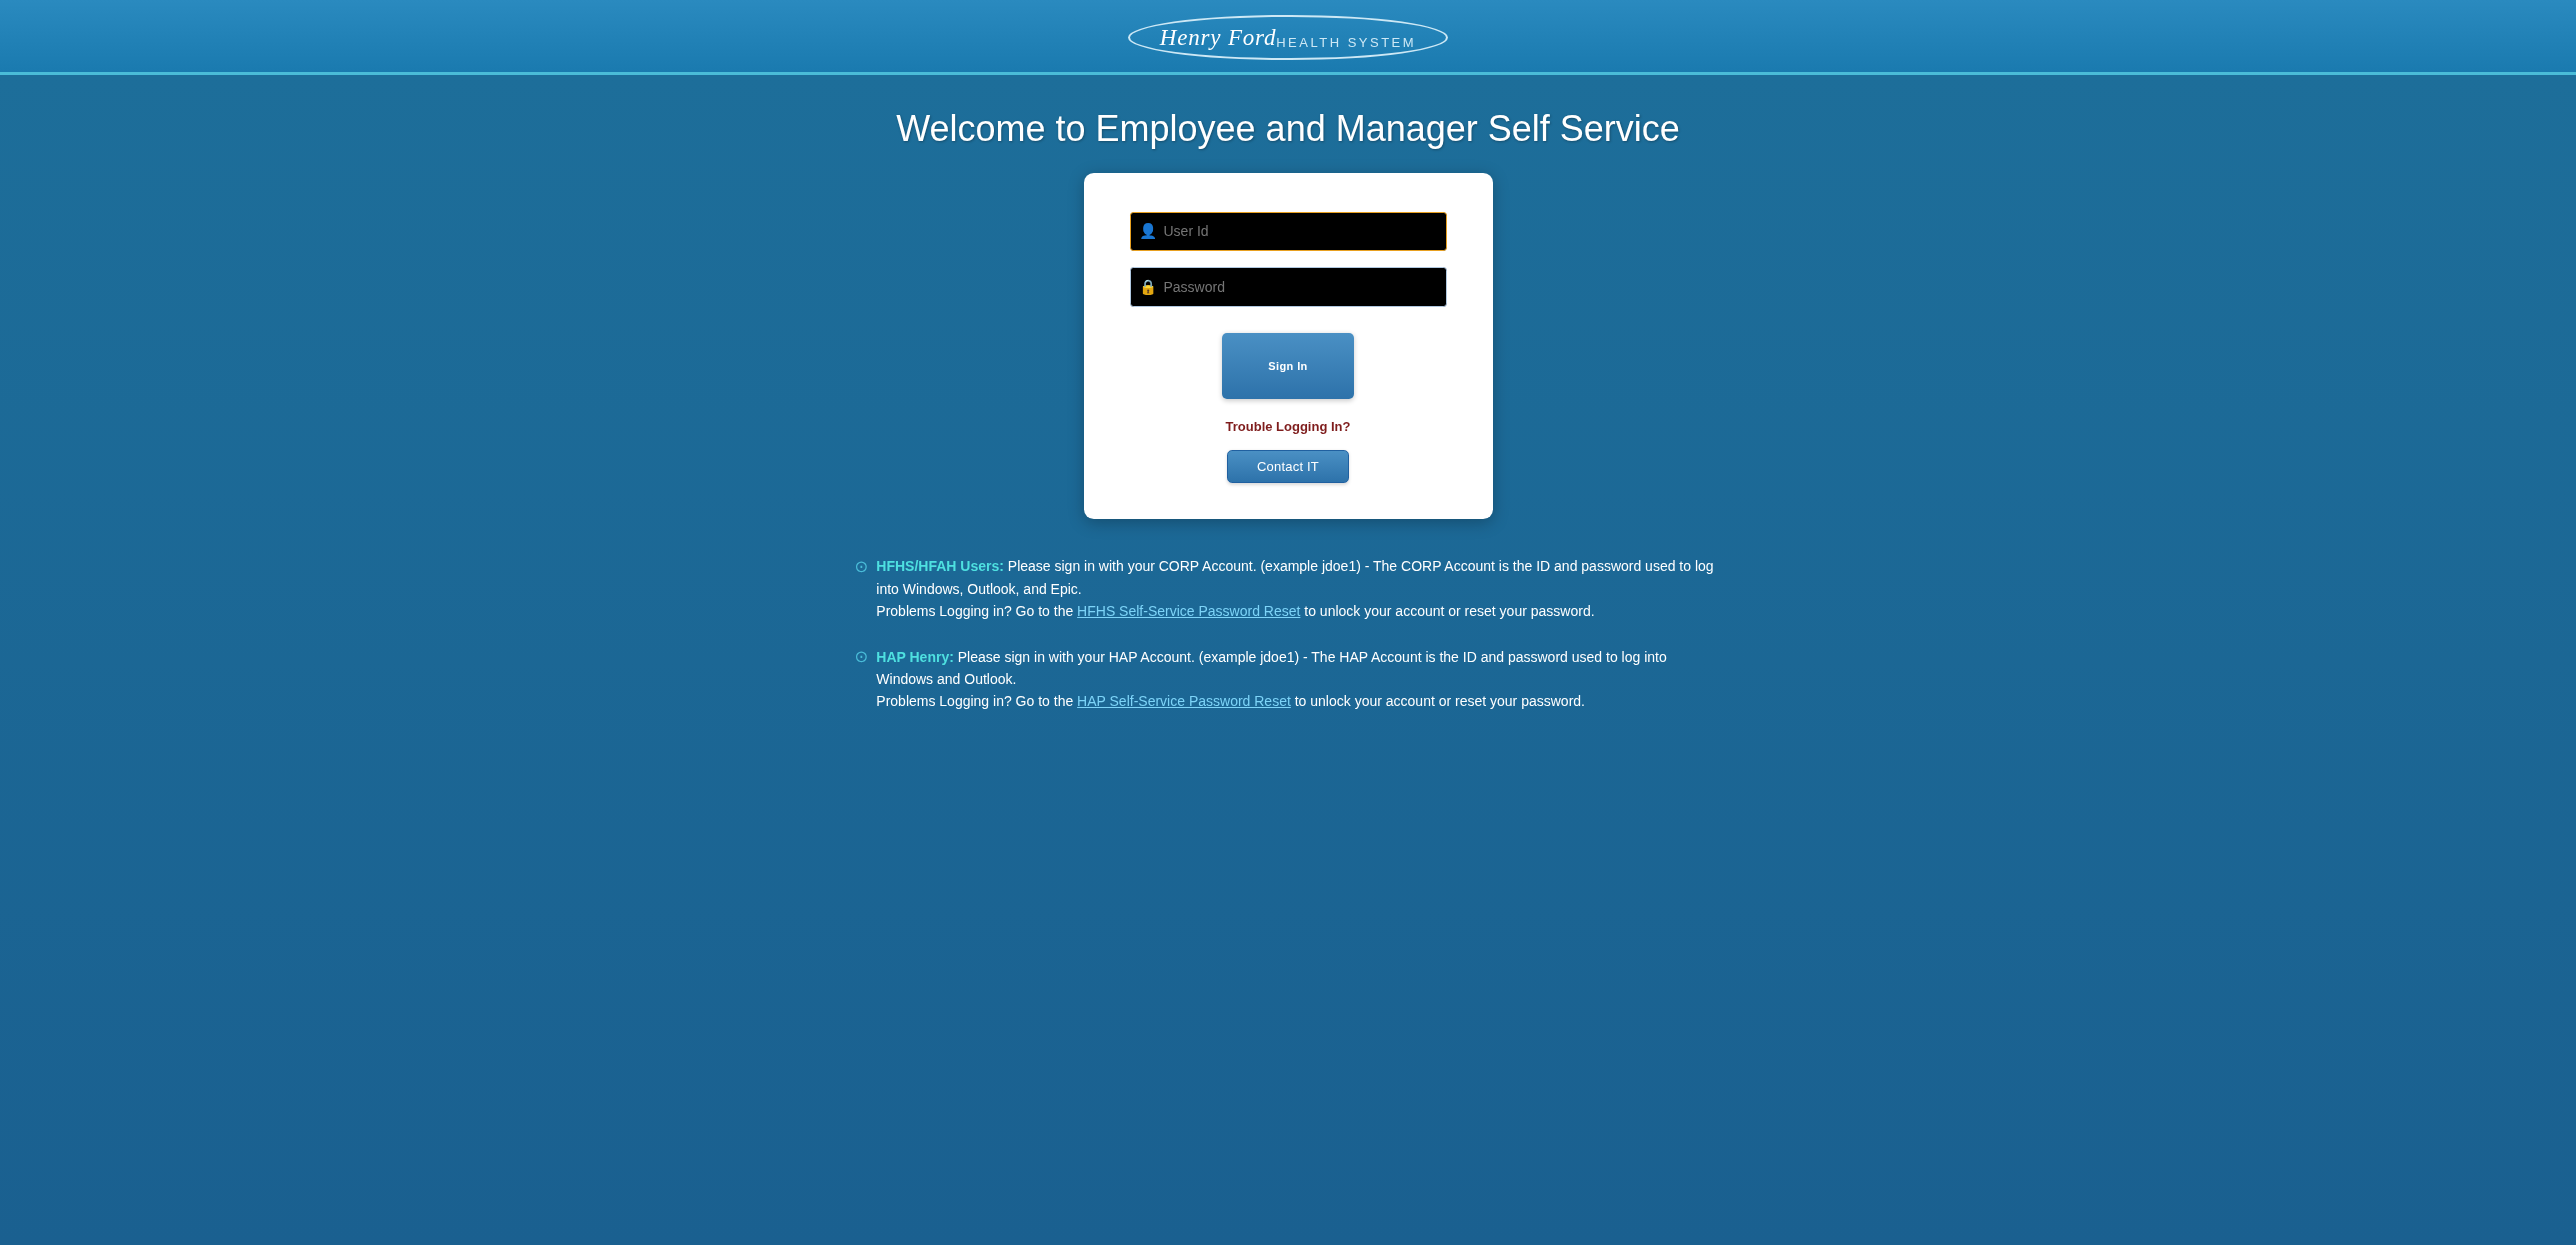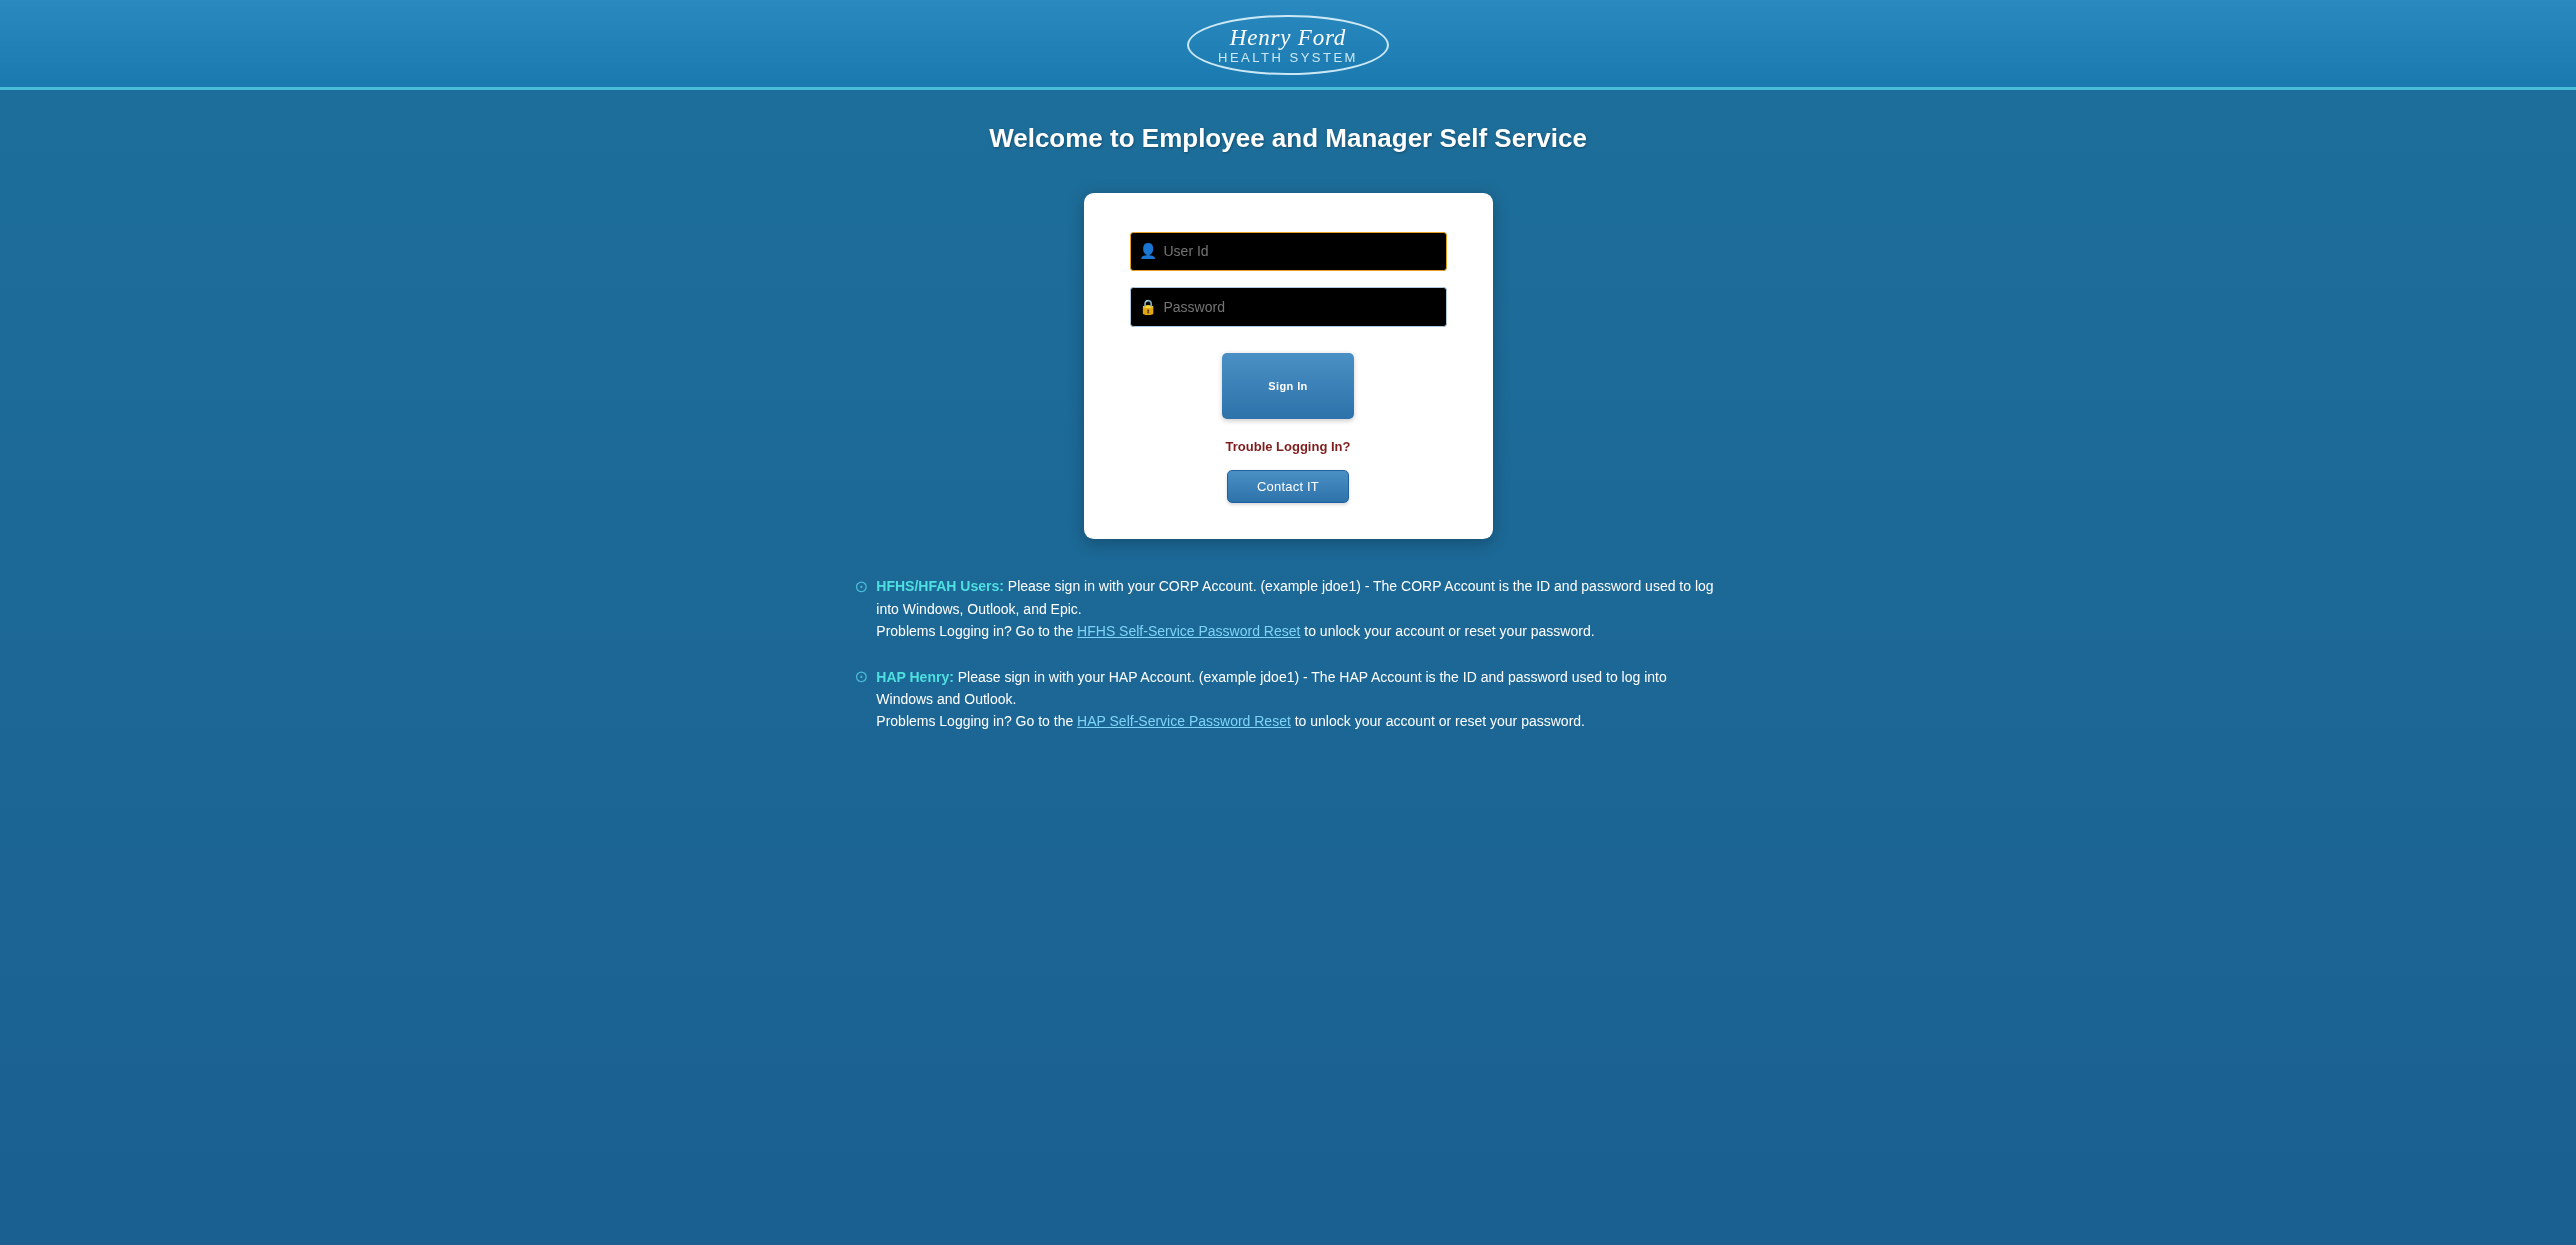--- a/index.html
+++ b/index.html
@@ -22,22 +22,22 @@
       align-items: center;
       padding: 14.7px 0 11.5px 0;
       border-bottom: 2.5px solid #4abcd8;
     }
 
     .logo-oval {
       border: 2px solid #cde8f5;
       border-radius: 50%;
       padding: 8.2px 29.4px;
       display: flex;
-      flex-direction: column;
-      align-items: center;
+      flex-direction: row;
+      align-items: flex-end;
       justify-content: center;
       min-width: 147px;
     }
 
     .logo-top {
       font-family: Georgia, 'Times New Roman', serif;
       font-style: italic;
       font-size: 23px;
       color: #ffffff;
       line-height: 1.1;
@@ -59,24 +59,24 @@
       width: 100%;
       flex: 1;
       display: flex;
       flex-direction: column;
       align-items: center;
       padding: 33px 16.4px 49px 16.4px;
       border-top: 1.6px solid #4abcd8;
     }
 
     .page-title {
-      font-size: 26px;
-      font-weight: bold;
-      color: #ffffff;
-      margin-bottom: 39px;
+      font-size: 36px;
+      font-weight: normal;
+      color: #ffffff;
+      margin-bottom: 23px;
       text-align: center;
       text-shadow: 0.8px 0.8px 2.5px rgba(0,0,0,0.3);
     }
 
     
     .login-card {
       background: #ffffff;
       border-radius: 9.8px;
       padding: 39px 46px 36px 46px;
       width: 409px;

